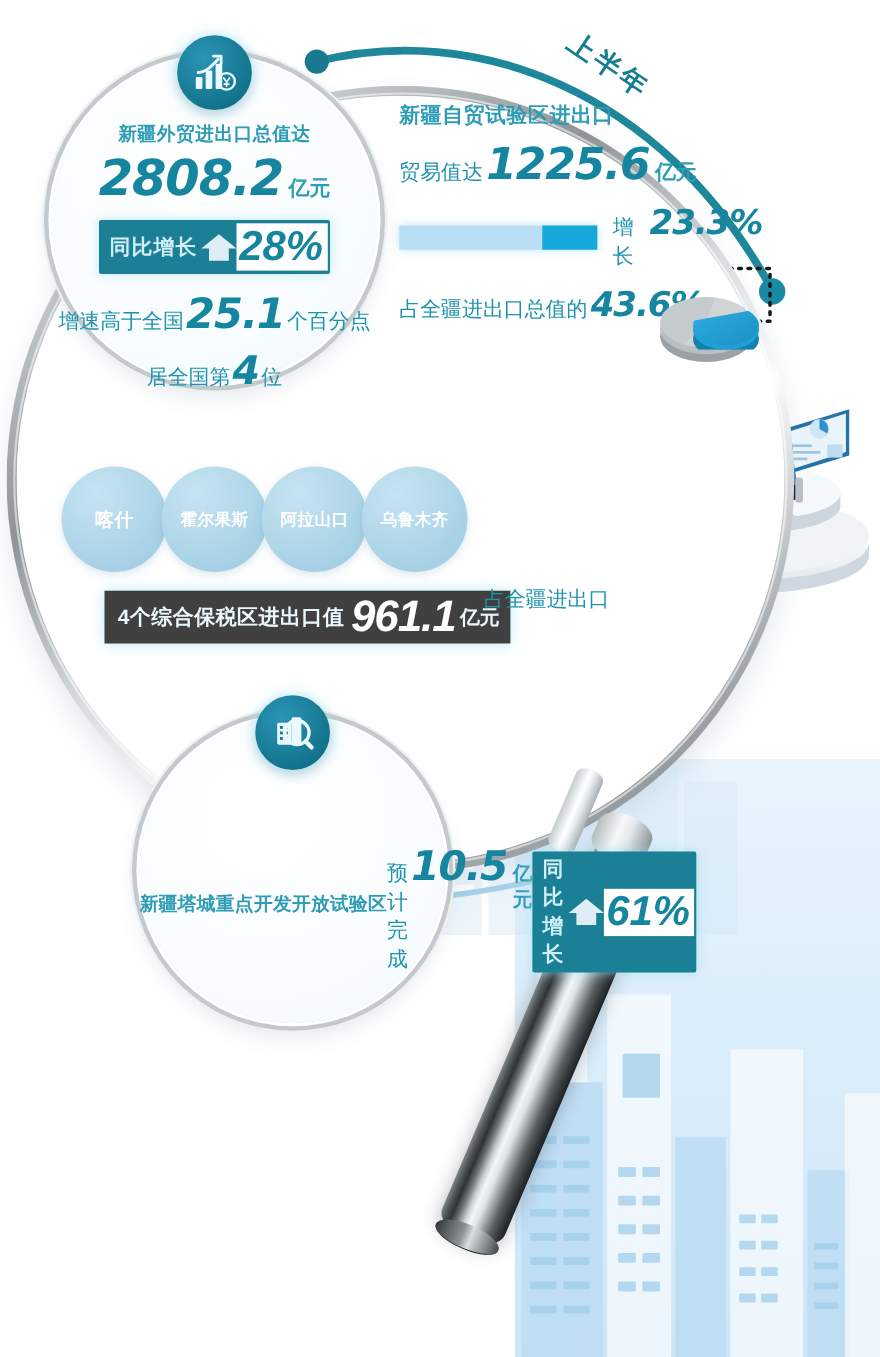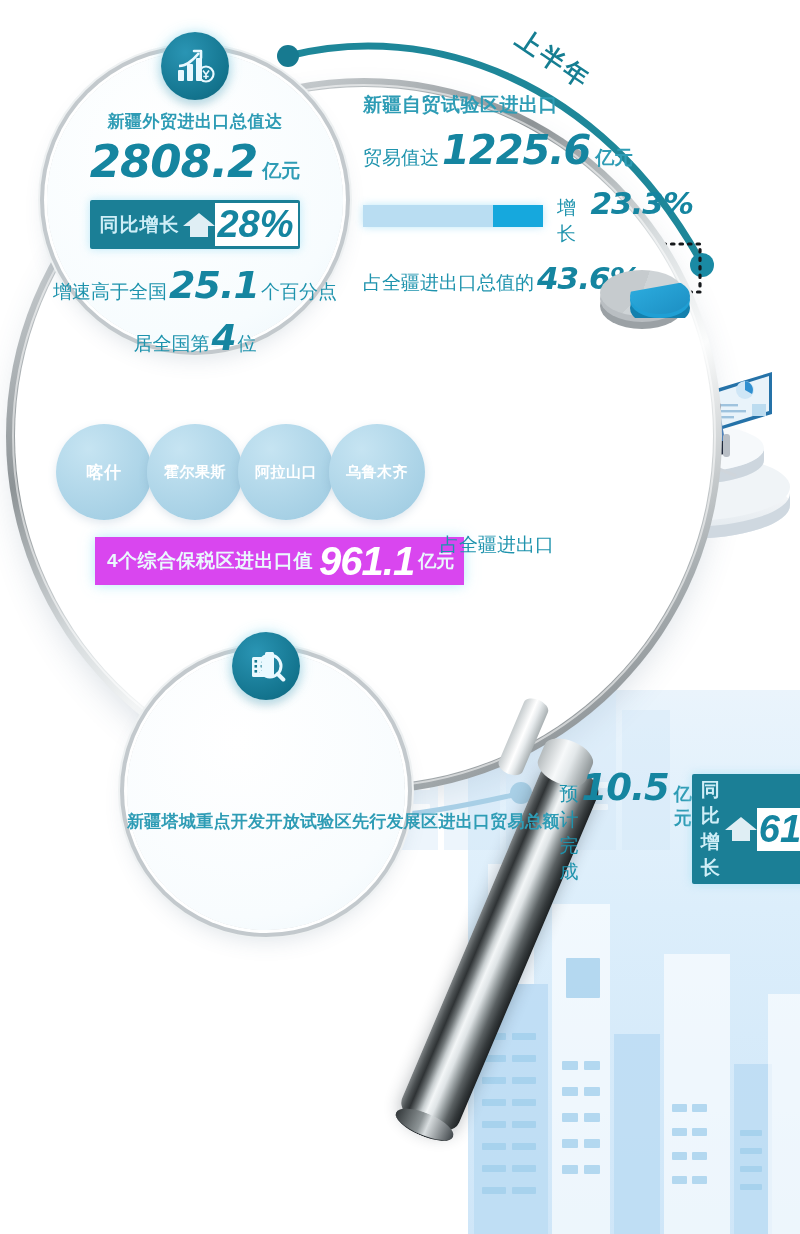--- a/index.html
+++ b/index.html
@@ -173,21 +173,21 @@
     background:radial-gradient(circle at 34% 26%,#c6e4f2,#a9d2e6 68%,#9cc9e0 100%);
     display:flex;align-items:center;justify-content:center;
     color:#ffffff;font-size:17px;font-weight:700;letter-spacing:.5px;
     box-shadow:0 3px 8px rgba(90,130,160,.18);
   }
   .pill.w4{font-size:15px;}
 
   
   .banner{
     position:absolute;left:95px;top:537px;height:48px;
-    background:#d946ef;display:flex;align-items:center;padding:0 10px 0 12px;
+    background:#404040;display:flex;align-items:center;padding:0 10px 0 12px;
     box-shadow:0 0 12px rgba(150,225,245,.7);
   }
   .banner .lab{color:#eaf8fd;font-size:19px;font-weight:700;letter-spacing:.5px;}
   .banner .num-w{color:#ffffff;font-size:40px;font-weight:800;font-style:italic;margin:0 4px 0 6px;letter-spacing:-1px;}
   .banner .unit{color:#eaf8fd;font-size:18px;font-weight:700;}
   .banner-side{position:absolute;left:430px;top:532px;width:160px;}
   .banner-side .r{display:flex;align-items:baseline;margin-left:10px;}
   .banner-side .cn{font-size:19px;color:#1e93ad;}
   .banner-side .num{font-size:31px;margin-left:2px;}
 
@@ -617,21 +617,20 @@
             <rect x="13" y="18" width="2.6" height="2.6"></rect>
           <rect x="8.5" y="23" width="2.6" height="2.6"></rect>
             <rect x="13" y="23" width="2.6" height="2.6"></rect>
         </g>
         <circle cx="24" cy="19" r="11" fill="none" stroke="#eaf9ff" stroke-width="3"></circle>
         <path d="M31.8 27l5.5 5.5" stroke="#eaf9ff" stroke-width="4" stroke-linecap="round"></path>
       </svg>
     </div>
 
     <div class="tl nowrap">新疆塔城重点开发开放试验区</div>
-    <div class="tl nowrap">先行发展区进出口贸易总额</div>
 
     <div class="row-val">
       <span class="cn">预计完成</span>
       <span class="num">10.5</span>
       <span class="t-unit">亿元</span>
     </div>
 
     <div class="chip" style="margin-top:14px;">
       <span class="lab">同比增长</span>
       <span class="arrow-up">

